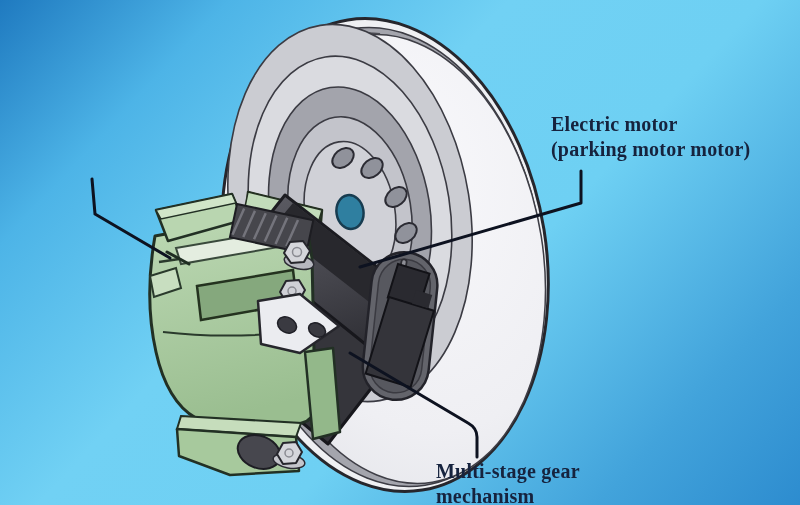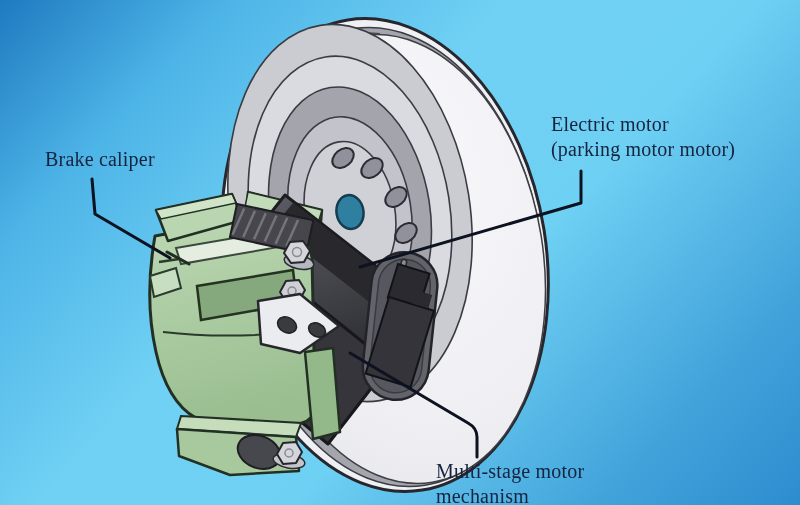--- a/index.html
+++ b/index.html
@@ -6,21 +6,21 @@
   .stage{
     position:relative;
     width:800px;height:505px;
     overflow:hidden;
     background:linear-gradient(133deg,#1f7ac0 0%,#4db4e7 18%,#71d1f4 40%,#6ed0f3 60%,#42a3db 84%,#2d8ccf 100%);
     font-family:"Liberation Serif", serif;
   }
   .stage svg{position:absolute;left:0;top:0;}
   .label{
     position:absolute;
-    font-weight:normal;
+    font-weight:bold;
     font-size:20px;
     line-height:25px;
     color:#16233e;
     letter-spacing:.2px;
     white-space:nowrap;
   }
 </style>
 </head>
 <body>
 
@@ -138,27 +138,24 @@
       </g>
     </g>
 
     <g fill="none" stroke="#0d1220" stroke-width="3" stroke-linecap="round" stroke-linejoin="round">
       <path d="M 92,179 L 95,214 L 170,258"></path>
       <path d="M 581,171 L 581,203 L 360,267"></path>
       <path d="M 350,353 L 468,423 Q 477,428 477,437 L 477,457"></path>
     </g>
   </svg>
 
-  <div class="label" style="left:45px;top:147px">
-    <span>Brake caliper</span>
-  </div>
 
   <div class="label" style="left:551px;top:112px">
     <div>Electric motor</div>
     <div>(parking motor motor)</div>
   </div>
 
   <div class="label" style="left:436px;top:459px">
-    <div>Multi-stage motor</div>
+    <div>Multi-stage gear</div>
     <div>mechanism</div>
   </div>
 
 </div>
 
 </body></html>

